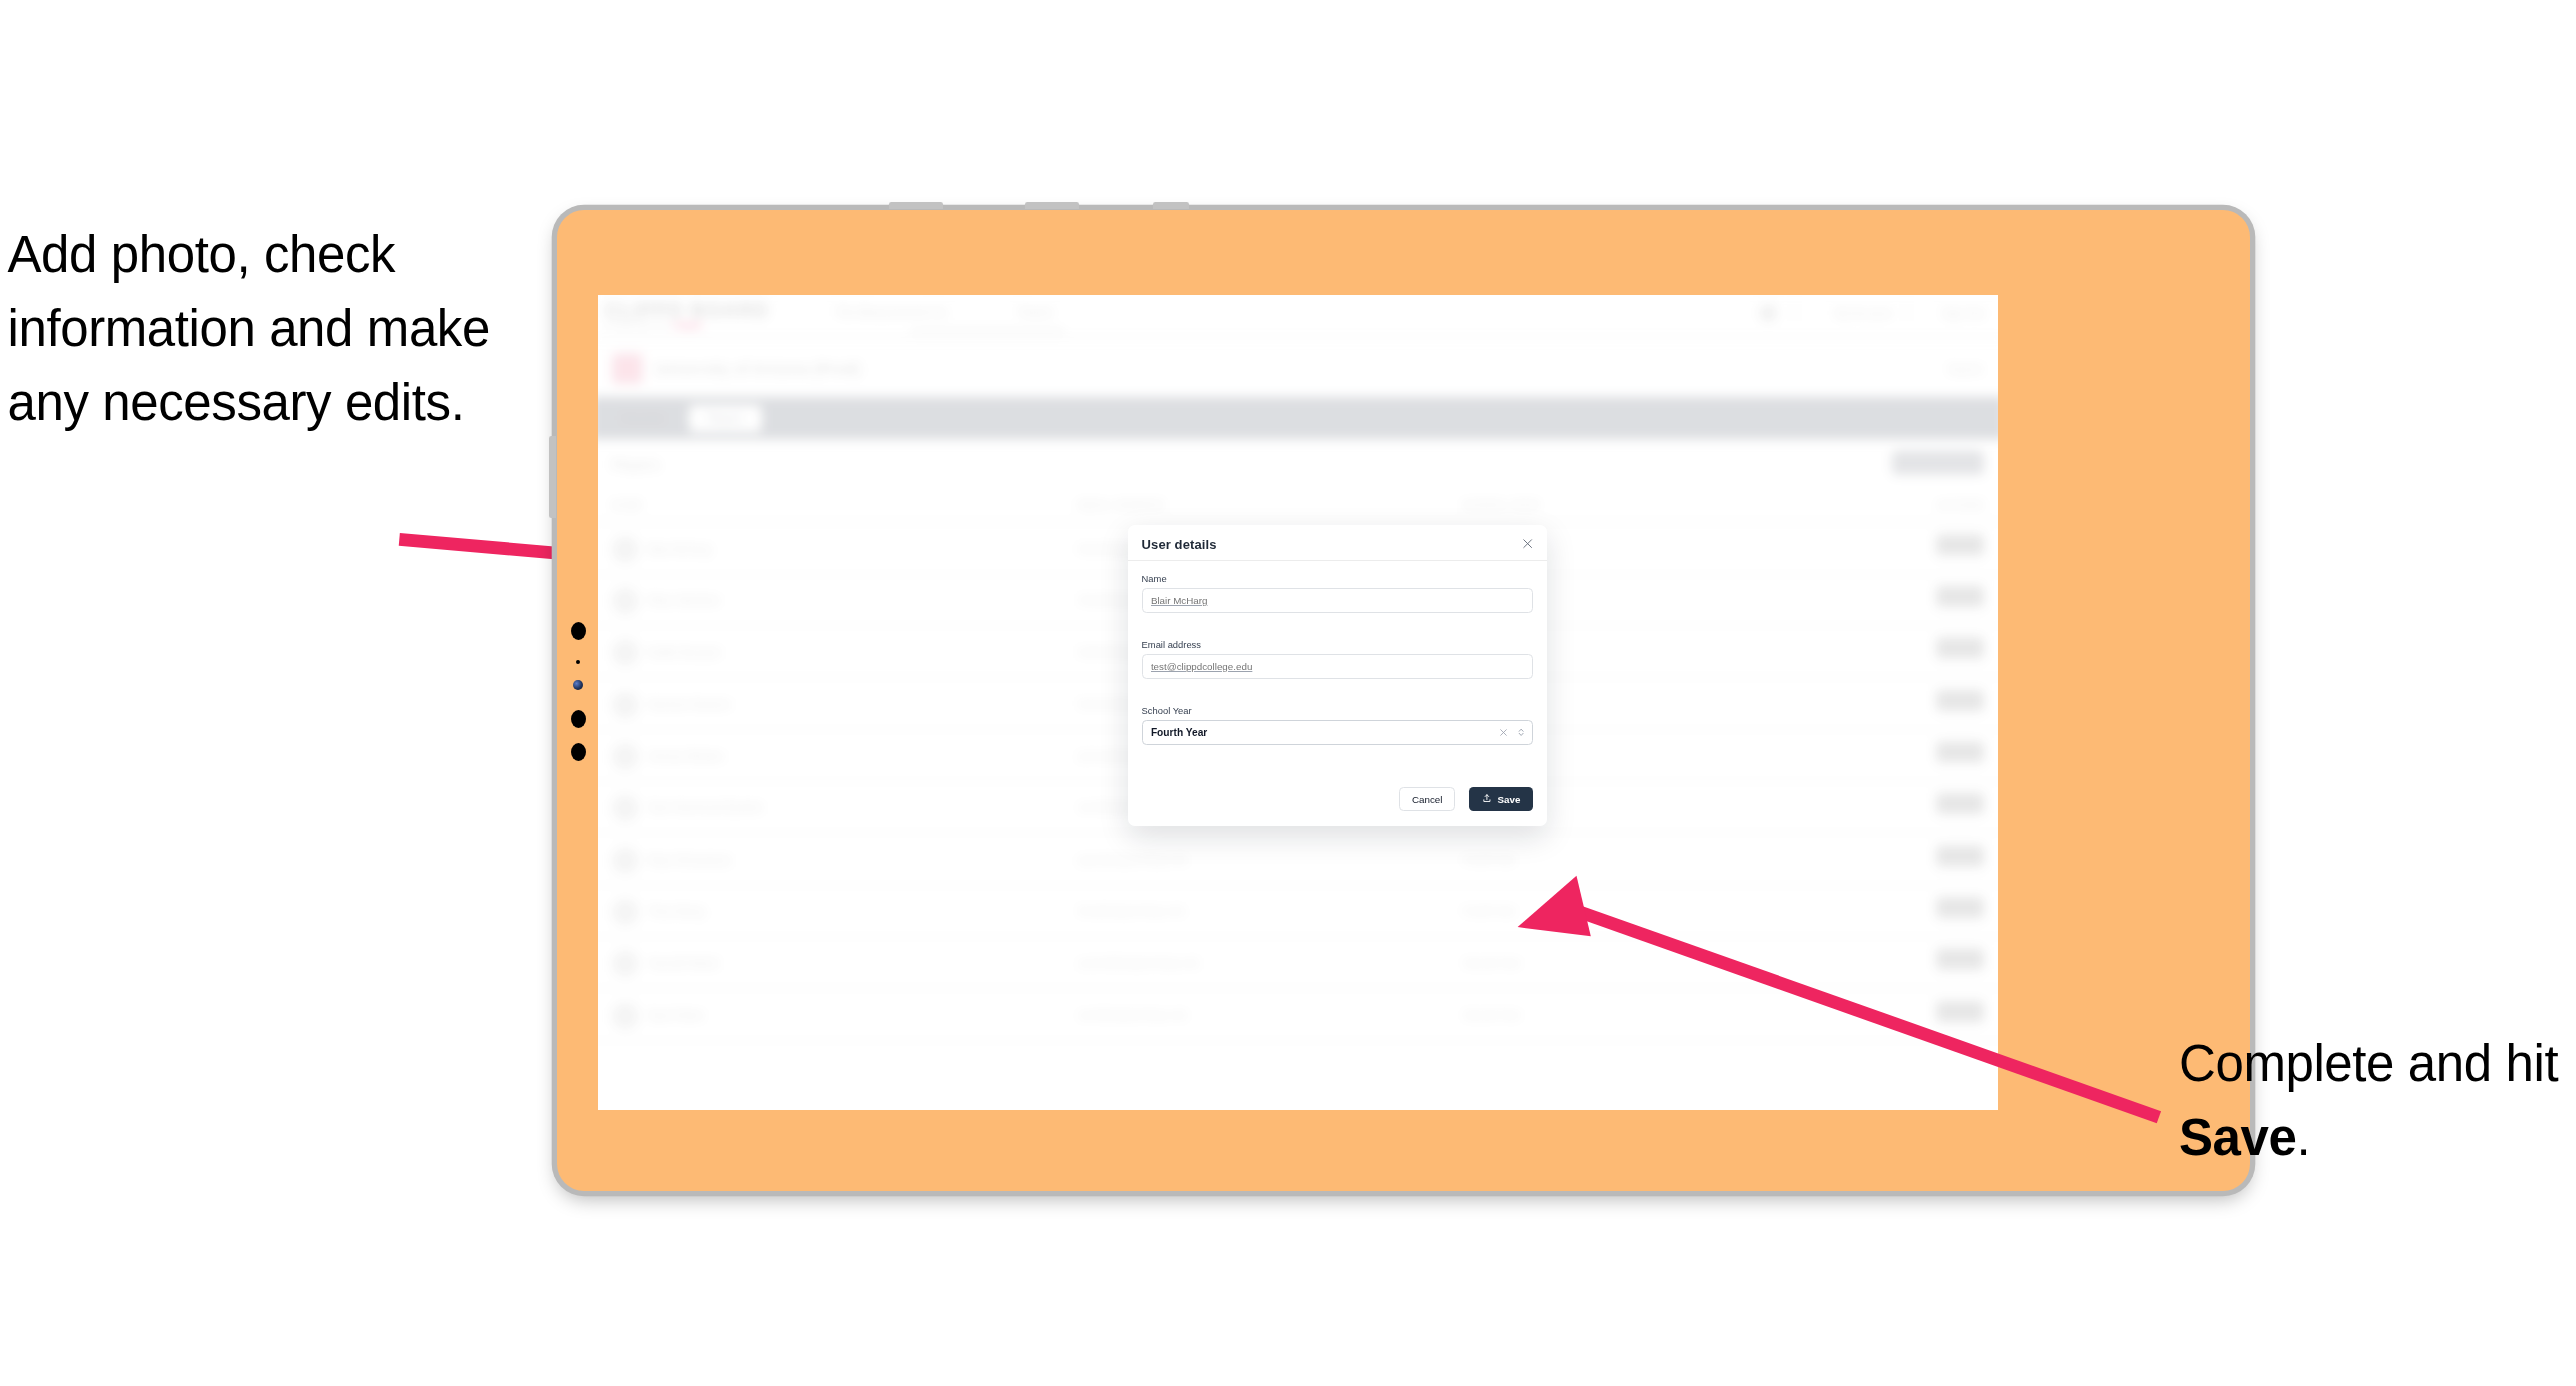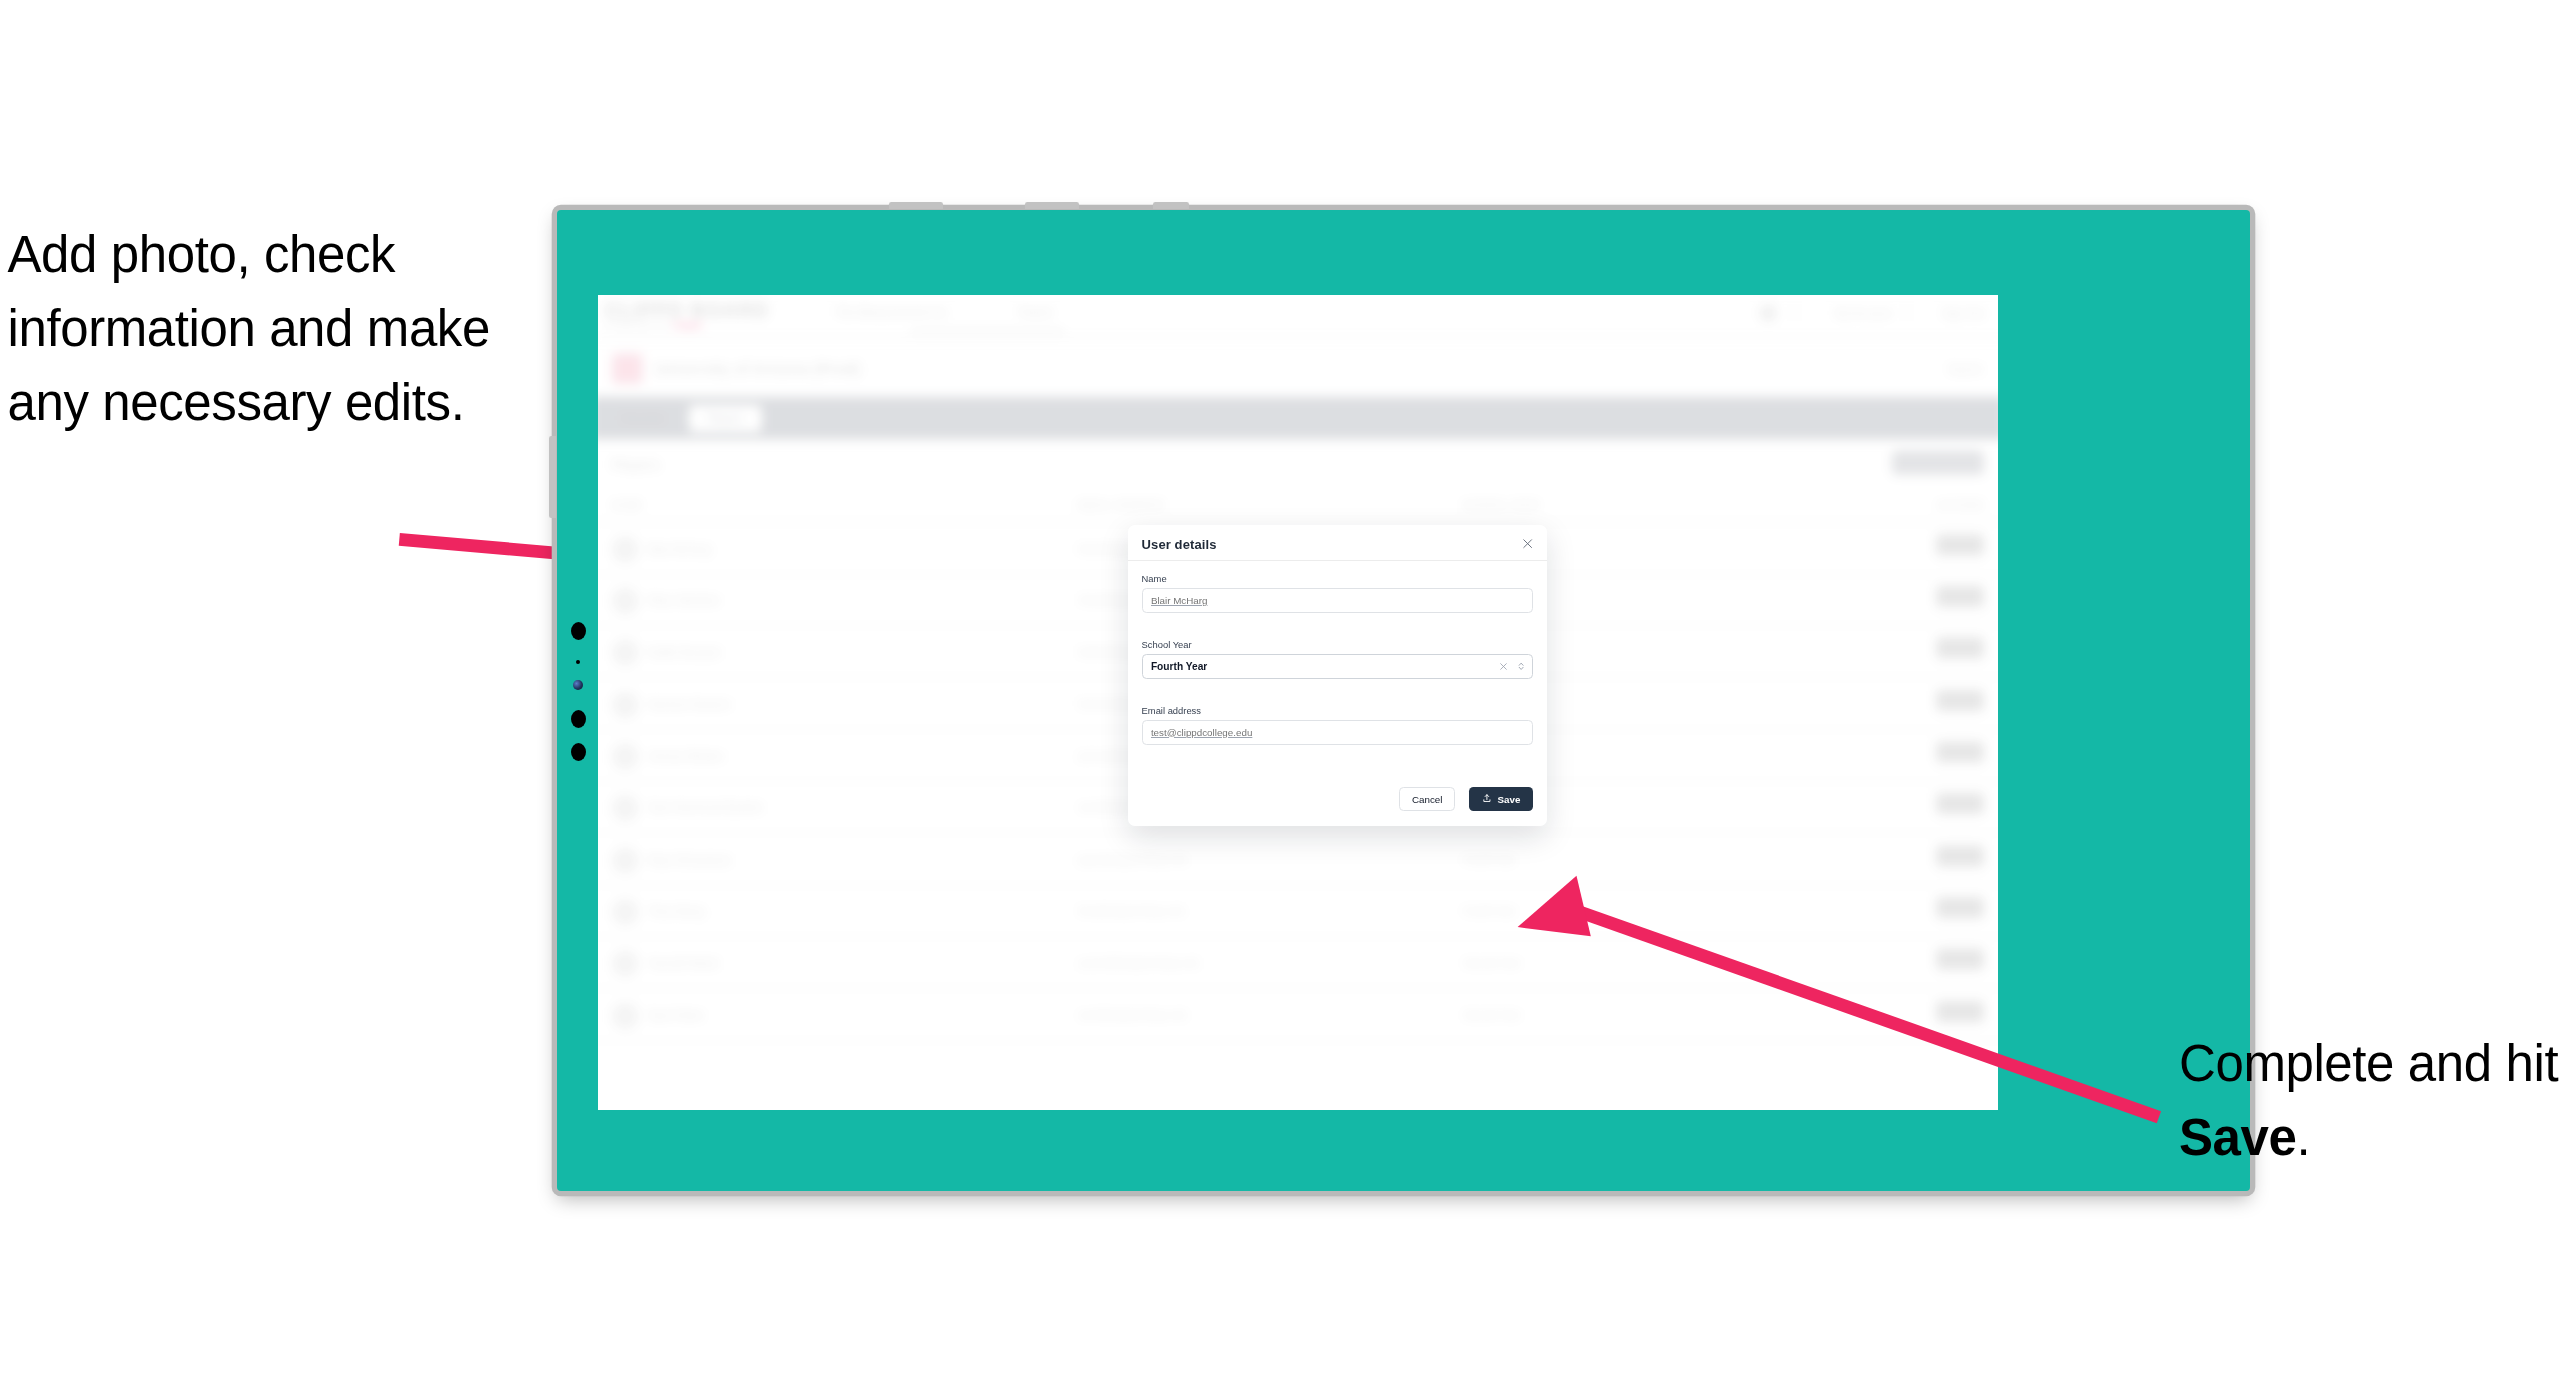--- a/index.html
+++ b/index.html
@@ -49,22 +49,22 @@
   #arrow-left-wrap  { left: 377px; top: 513px;  width: 725px; height: 143px; }
   #arrow-right-wrap { left: 1495px; top: 868px; width: 679px; height: 257px; }
 
   
   #tablet {
     position: absolute;
     left: 557px;
     top: 210px;
     width: 1693px;
     height: 981px;
-    background: #14b8a6;
-    border-radius: 4px;
+    background: #fdba74;
+    border-radius: 27px;
     box-shadow:
       0 0 0 5.3px #b9b9b9,
       0 7.5px 19.6px rgba(0,0,0,0.28);
   }
   
   .btn-top {
     position: absolute;
     top: -8.3px;
     height: 7.5px;
     background: #c2c2c2;
@@ -642,43 +642,43 @@
       </div>
 
       <div class="modal-body">
 
 
         <div class="field">
           <label class="field-label">Name</label>
           <input class="field-input" type="text" placeholder="Blair McHarg" style="">
         </div>
 
+
+        <div class="field">
+          <label class="field-label">Email address</label>
+          <input class="field-input" type="text" placeholder="test@clippdcollege.edu" style="">
+        </div>
 
         <div class="field">
           <label class="field-label">School Year</label>
           <div class="select-wrap">
             <div class="select-value">Fourth Year</div>
             <div class="select-clear">
               <svg width="9" height="9" viewBox="0 0 16 16" aria-hidden="true">
                 <path d="M3 3 L13 13 M13 3 L3 13" stroke="#9ca3af" stroke-width="1.5" stroke-linecap="round"></path>
               </svg>
             </div>
             <div class="select-caret">
               <svg width="8.3" height="10.6" viewBox="0 0 12 16" aria-hidden="true">
                 <path d="M3 6.5 L6 3.2 L9 6.5" fill="none" stroke="#9ca3af" stroke-width="1.4" stroke-linecap="round" stroke-linejoin="round"></path>
                 <path d="M3 9.5 L6 12.8 L9 9.5" fill="none" stroke="#9ca3af" stroke-width="1.4" stroke-linecap="round" stroke-linejoin="round"></path>
               </svg>
             </div>
           </div>
         </div>
-
-        <div class="field">
-          <label class="field-label">Email address</label>
-          <input class="field-input" type="text" placeholder="test@clippdcollege.edu" style="">
-        </div>
       </div>
 
       <div class="modal-footer">
         <button class="btn-cancel">Cancel</button>
         <button class="btn-save">
           <span>
             <svg width="9.8" height="10.6" viewBox="0 0 16 16" aria-hidden="true">
               <path d="M8 2.2 L8 10" stroke="#ffffff" stroke-width="1.5" stroke-linecap="round"></path>
               <path d="M5 5.2 L8 2.2 L11 5.2" fill="none" stroke="#ffffff" stroke-width="1.5" stroke-linecap="round" stroke-linejoin="round"></path>
               <path d="M3 10.5 L3 13.2 L13 13.2 L13 10.5" fill="none" stroke="#ffffff" stroke-width="1.5" stroke-linecap="round" stroke-linejoin="round"></path>

